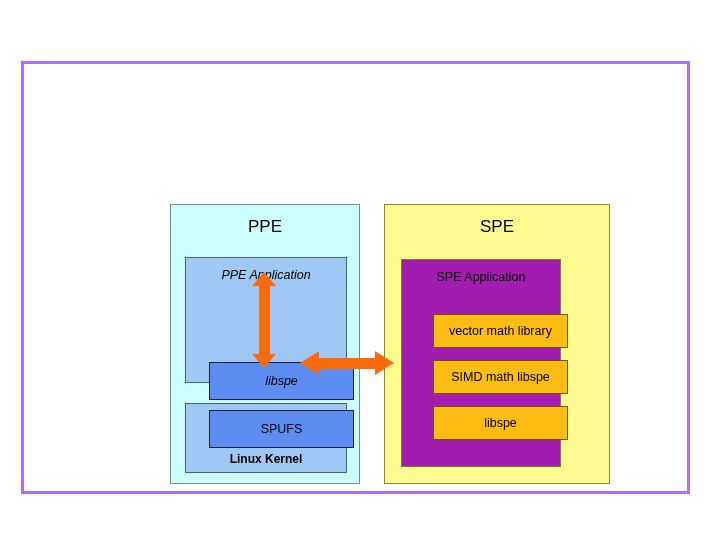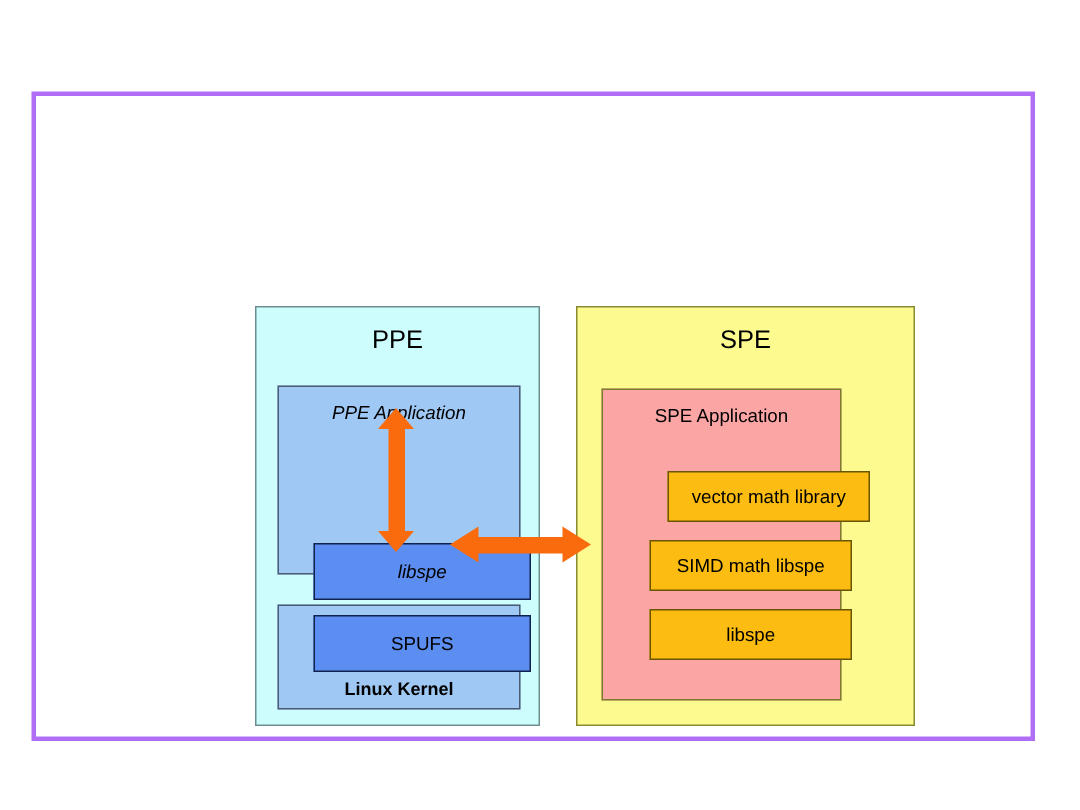--- a/index.html
+++ b/index.html
@@ -131,35 +131,35 @@
   }
   #spe-panel-title {
     top: 12px;
     font-size: 17px;
   }
   #spe-app-box {
     left: 16px;
     top: 54px;
     width: 160px;
     height: 208px;
-    background: #fca5a5;
+    background: #a21caf;
     border-color: #7c7c2c;
   }
   #spe-app-title {
     top: 10px;
     font-size: 12.5px;
   }
   .lib-box {
     left: 31px;
     width: 135px;
     height: 34px;
     background: #fcbc11;
     border-color: #6a5405;
   }
-  #vector-math-box { top: 54px; margin-left: 12px; }
+  #vector-math-box { top: 54px; }
   #simd-math-box   { top: 100px; }
   #newlib-box      { top: 146px; }
   .lib-label { font-size: 12.5px; }
 
   
   .arrow-shaft {
     position: absolute;
     background: #f96b0d;
   }
   .arrow-head {

